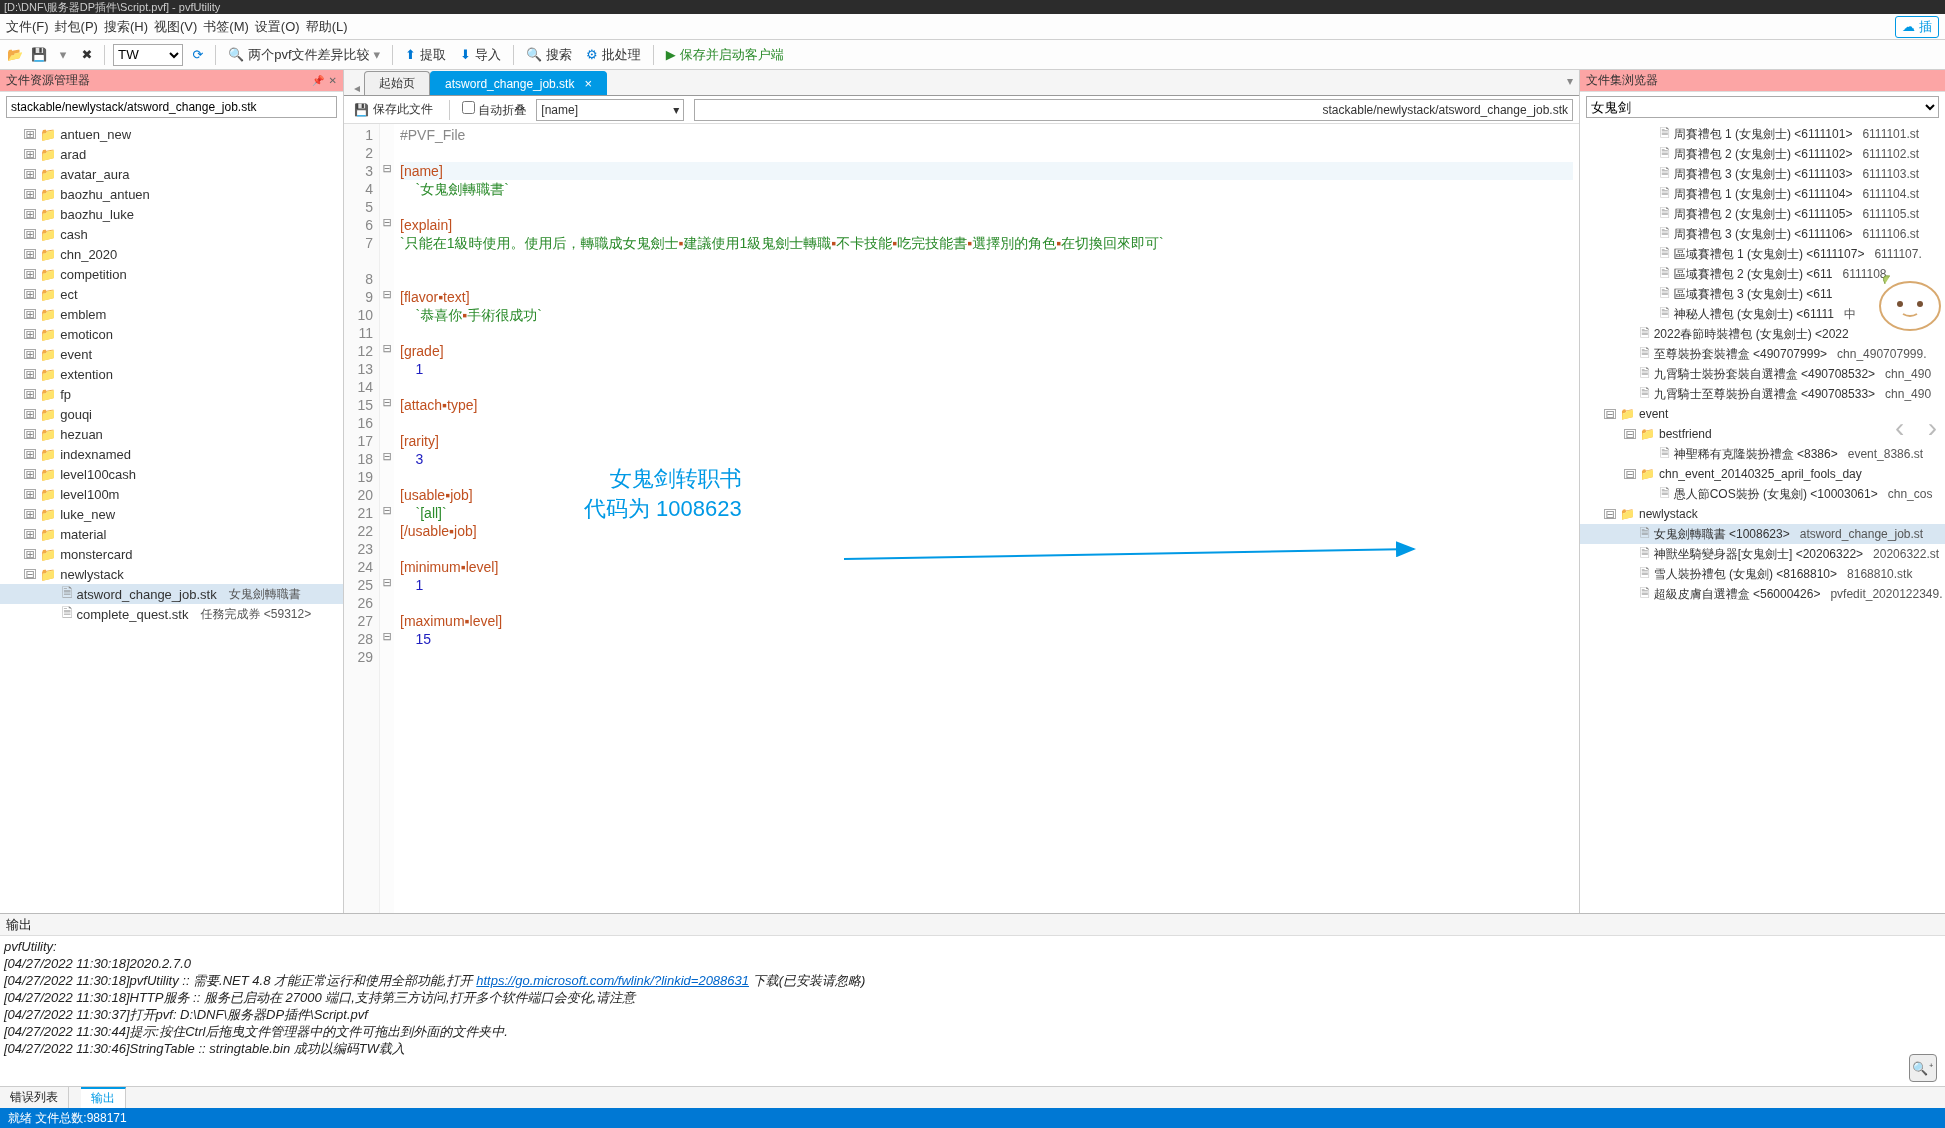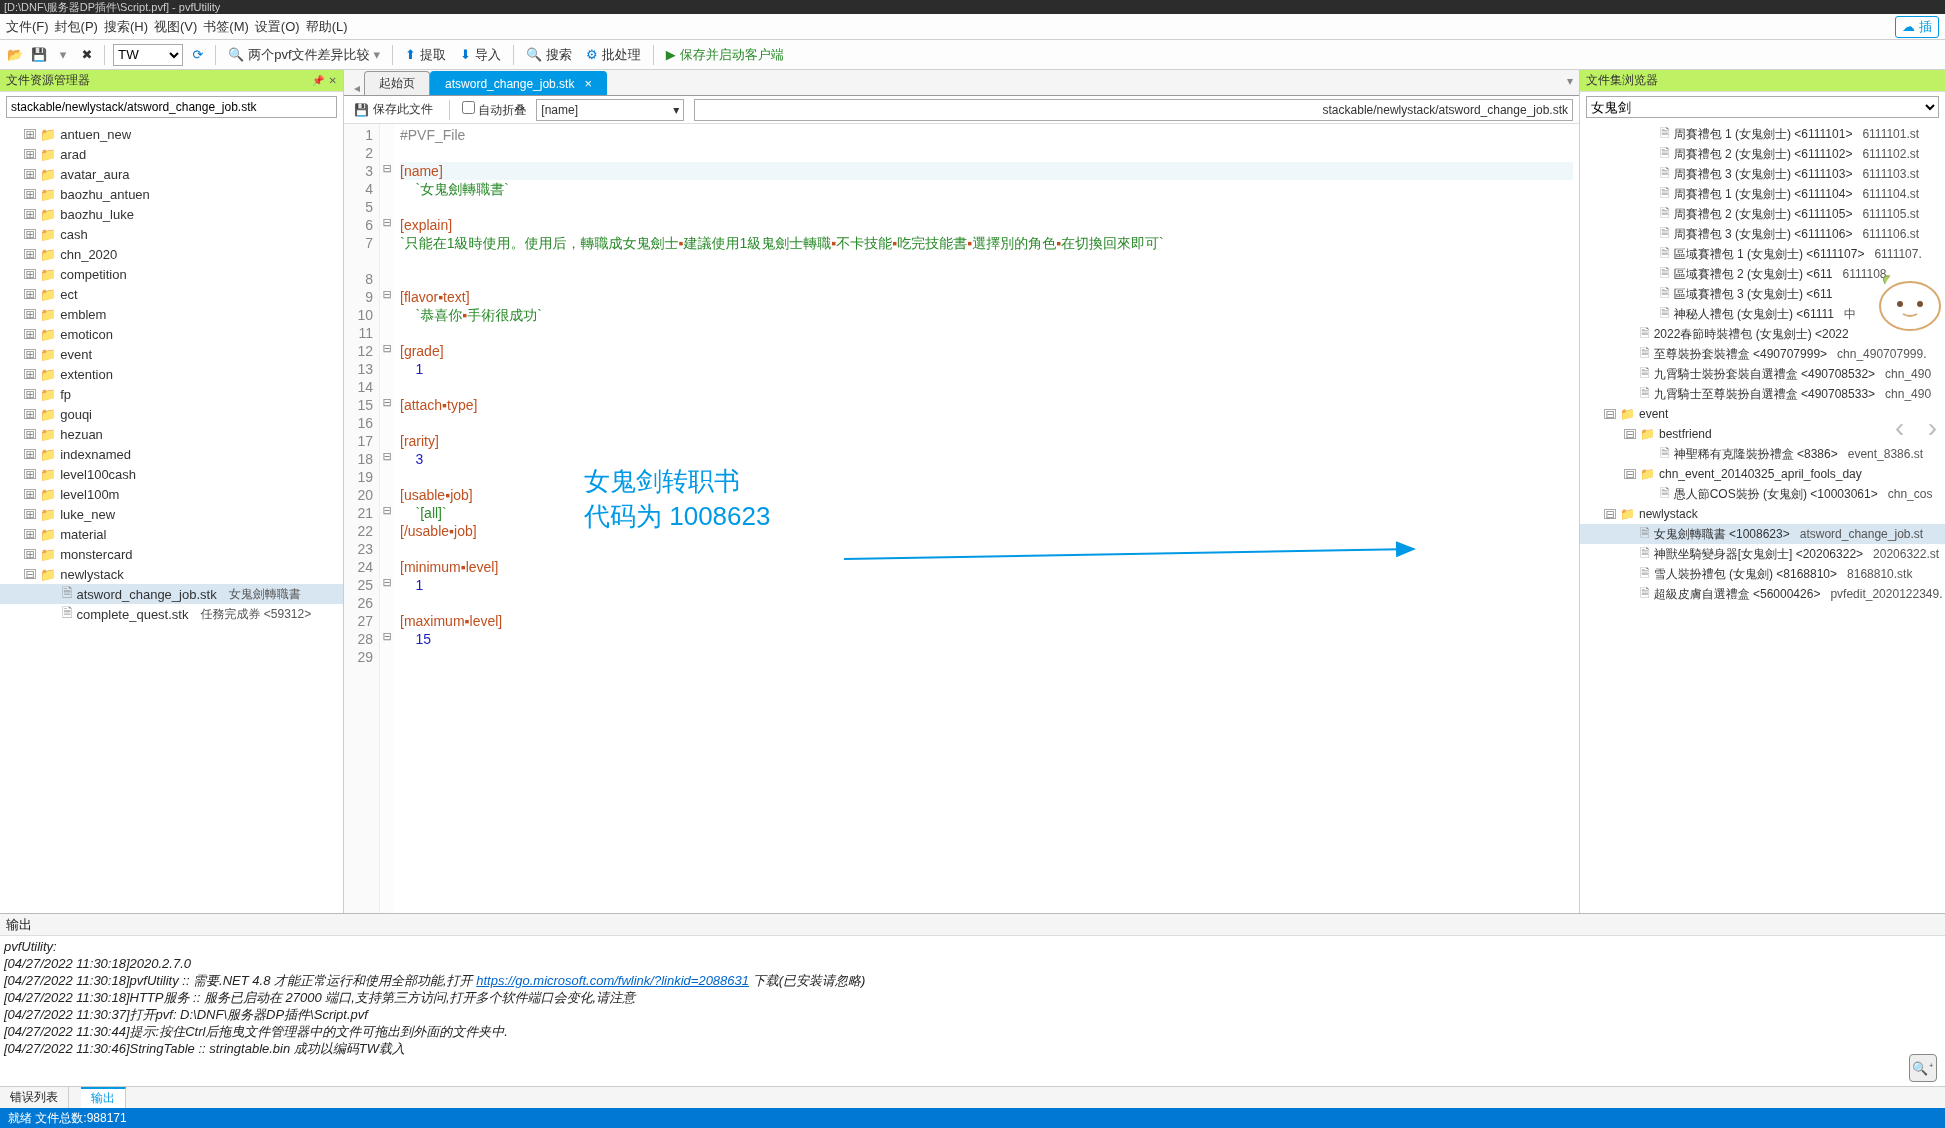--- a/index.html
+++ b/index.html
@@ -15,21 +15,21 @@
 .toolbar { background: #fdfdfd; border-bottom: 1px solid #d0d0d0; height: 30px; display: flex; align-items: center; padding: 0 6px; gap: 6px; font-size: 13px; }
 .tool-ico { width: 18px; height: 18px; display: inline-flex; align-items: center; justify-content: center; }
 .tool-btn { display: flex; align-items: center; gap: 4px; padding: 2px 4px; cursor: default; }
 .sep { width: 1px; height: 20px; background: #ccc; margin: 0 2px; }
 select.region { height: 22px; width: 70px; border: 1px solid #aaa; background: #fff; }
 .tool-btn.green { color: #2a8a2a; }
 
 .main { display: flex; height: calc(100vh - 14px - 26px - 30px - 195px - 20px); }
 
 .panel-left { width: 344px; border-right: 1px solid #ccc; background: #fff; display: flex; flex-direction: column; }
-.panel-title { background: #bef264; border-bottom: 1px solid #ddd; height: 22px; display: flex; align-items: center; padding: 0 6px; font-size: 12px; justify-content: space-between; }
+.panel-title { background: #fca5a5; border-bottom: 1px solid #ddd; height: 22px; display: flex; align-items: center; padding: 0 6px; font-size: 12px; justify-content: space-between; }
 .panel-title .controls { display: flex; gap: 4px; font-size: 10px; color: #666; }
 .path-input { width: calc(100% - 12px); margin: 4px 6px; height: 22px; border: 1px solid #aaa; padding: 0 4px; font-size: 12px; }
 .tree { flex: 1; overflow: auto; padding: 2px 0; }
 .tree-row { display: flex; align-items: center; height: 20px; padding-left: 6px; gap: 4px; white-space: nowrap; font-size: 13px; }
 .tree-row.lvl1 { padding-left: 24px; }
 .tree-row.lvl2 { padding-left: 46px; }
 .tree-toggle { width: 12px; text-align: center; color: #888; font-size: 11px; border: 1px solid #aaa; height: 10px; line-height: 8px; }
 .tree-toggle.blank { border: none; }
 .folder-ico { color: #e0a030; }
 .file-ico { color: #888; }
@@ -57,21 +57,21 @@
 .code div { height: 18px; line-height: 18px; white-space: pre; }
 .code .hl-line { background: #f0f7fb; }
 .code .multi-line { height: 36px; line-height: 18px; white-space: normal; padding-right: 10px; }
 .t-tag { color: #c05020; }
 .t-dot { color: #c05020; }
 .t-str { color: #2a8a2a; }
 .t-num { color: #2020c0; }
 .t-dir { color: #888; }
 .t-close { color: #c05020; }
 
-.annotation { position: absolute; left: 240px; top: 340px; color: #0099e5; font-size: 26px; font-weight: 500; pointer-events: none; }
+.annotation { position: absolute; left: 240px; top: 340px; color: #0099e5; font-size: 22px; font-weight: 500; pointer-events: none; text-align: right; }
 .arrow-svg { position: absolute; left: 500px; top: 415px; pointer-events: none; }
 
 .panel-right { width: 366px; border-left: 1px solid #ccc; background: #fff; display: flex; flex-direction: column; }
 .rt-select { width: calc(100% - 12px); margin: 4px 6px; height: 22px; border: 1px solid #aaa; background: #fff; }
 .rtree { flex: 1; overflow: auto; padding: 2px 0; position: relative; }
 .rtree-row { height: 20px; display: flex; align-items: center; white-space: nowrap; font-size: 12px; gap: 4px; overflow: hidden; }
 .rtree-row.d1 { padding-left: 24px; }
 .rtree-row.d2 { padding-left: 44px; }
 .rtree-row.d3 { padding-left: 64px; }
 .rtree-row.selected { background: #d8e6f2; }

